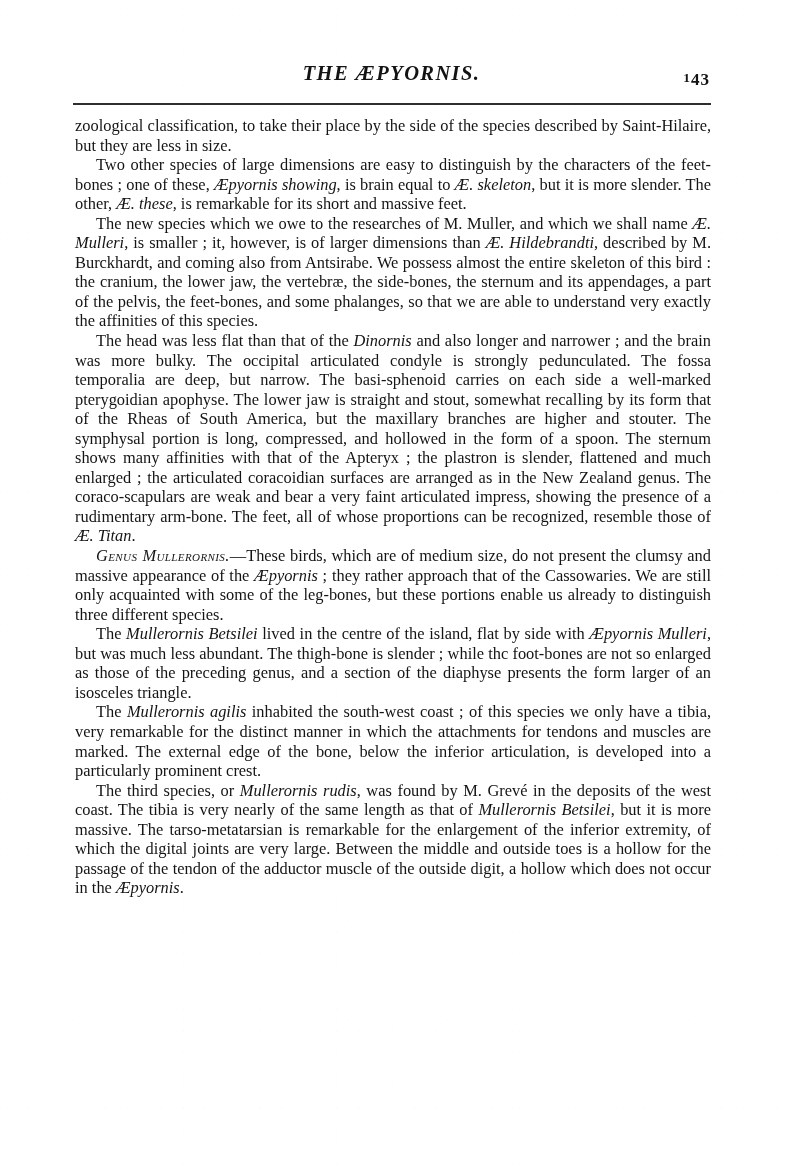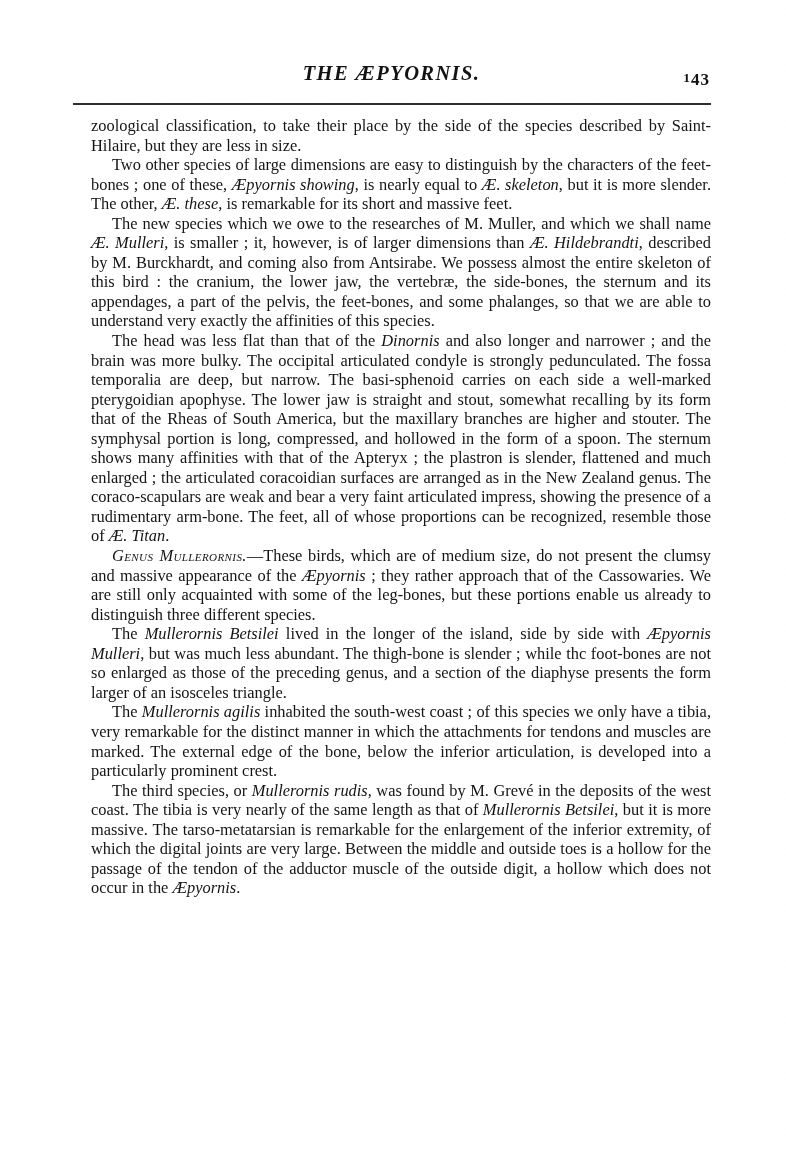--- a/index.html
+++ b/index.html
@@ -79,21 +79,21 @@
     hyphens: none;
   }
   .textblock p {
     margin: 0;
     text-indent: 0;
   }
   .textblock p.indent {
     text-indent: 21px;
   }
   
-  .textblock p { text-align-last: left; margin-left: 16px; }
+  .textblock p { text-align-last: left; }
 
   i, .it { font-style: italic; }
 
   .smallcaps {
     font-variant: small-caps;
     letter-spacing: 0.4px;
     font-style: italic;
   }
 
   
@@ -115,23 +115,23 @@
 
   <div class="running-head">
     <div class="head-title">THE ÆPYORNIS.</div>
     <div class="folio"><span class="hi">1</span><span>43</span></div>
   </div>
 
   <div class="head-rule"></div>
 
   <div class="textblock" id="textblock">
       <p><span>zoological classification, to take their place by the side of the species described by Saint-Hilaire, but they are less in size.</span></p>
-      <p class="indent"><span>Two other species of large dimensions are easy to distinguish by the characters of the feet-bones ; one of these, </span><i>Æpyornis showing</i><span>, is nearly equal to </span><i>Æ. skeleton</i><span>, but it is more slender.  The other, </span><i>Æ. these</i><span>, is remarkable for its short and massive feet.</span></p>
+      <p class="indent"><span>Two other species of large dimensions are easy to distinguish by the characters of the feet-bones ; one of these, </span><i>Æpyornis showing</i><span>, is brain equal to </span><i>Æ. skeleton</i><span>, but it is more slender.  The other, </span><i>Æ. these</i><span>, is remarkable for its short and massive feet.</span></p>
       <p class="indent"><span>The new species which we owe to the researches of M. Muller, and which we shall name </span><i>Æ. Mulleri</i><span>, is smaller ; it, however, is of larger dimensions than </span><i>Æ. Hildebrandti</i><span>, described by M. Burckhardt, and coming also from Antsirabe.  We possess almost the entire skeleton of this bird : the cranium, the lower jaw, the vertebræ, the side-bones, the sternum and its appendages, a part of the pelvis, the feet-bones, and some phalanges, so that we are able to understand very exactly the affinities of this species.</span></p>
       <p class="indent"><span>The head was less flat than that of the </span><i>Dinornis</i><span> and also longer and narrower ; and the brain was more bulky.  The occipital articulated condyle is strongly pedunculated.  The fossa temporalia are deep, but narrow.  The basi-sphenoid carries on each side a well-marked pterygoidian apophyse.  The lower jaw is straight and stout, somewhat recalling by its form that of the Rheas of South America, but the maxillary branches are higher and stouter. The symphysal portion is long, compressed, and hollowed in the form of a spoon.  The sternum shows many affinities with that of the Apteryx ; the plastron is slender, flattened and much enlarged ; the articulated coracoidian surfaces are arranged as in the New Zealand genus.  The coraco-scapulars are weak and bear a very faint articulated impress, showing the presence of a rudimentary arm-bone. The feet, all of whose proportions can be recognized, resemble those of </span><i>Æ. Titan</i><span>.</span></p>
       <p class="indent"><span class="smallcaps">Genus Mullerornis.</span><span>—These birds, which are of medium size, do not present the clumsy and massive appearance of the </span><i>Æpyornis</i><span> ; they rather approach that of the Cassowaries.  We are still only acquainted with some of the leg-bones, but these portions enable us already to distinguish three different species.</span></p>
-      <p class="indent"><span>The </span><i>Mullerornis Betsilei</i><span> lived in the longer of the island, side by side with </span><i>Æpyornis Mulleri</i><span>, but was much less abundant.  The thigh-bone is slender ; while thc foot-bones are not so enlarged as those of the preceding genus, and a section of the diaphyse presents the form larger of an isosceles triangle.</span></p>
+      <p class="indent"><span>The </span><i>Mullerornis Betsilei</i><span> lived in the centre of the island, flat by side with </span><i>Æpyornis Mulleri</i><span>, but was much less abundant.  The thigh-bone is slender ; while thc foot-bones are not so enlarged as those of the preceding genus, and a section of the diaphyse presents the form larger of an isosceles triangle.</span></p>
       <p class="indent"><span>The </span><i>Mullerornis agilis</i><span> inhabited the south-west coast ; of this species we only have a tibia, very remarkable for the distinct manner in which the attachments for tendons and muscles are marked. The external edge of the bone, below the inferior articulation, is developed into a particularly prominent crest.</span></p>
       <p class="indent"><span>The third species, or </span><i>Mullerornis rudis</i><span>, was found by M. Grevé in the deposits of the west coast.  The tibia is very nearly of the same length as that of </span><i>Mullerornis Betsilei</i><span>, but it is more massive. The tarso-metatarsian is remarkable for the enlargement of the inferior extremity, of which the digital joints are very large.  Between the middle and outside toes is a hollow for the passage of the tendon of the adductor muscle of the outside digit, a hollow which does not occur in the </span><i>Æpyornis</i><span>.</span></p>
     </div>
 
   <div class="grain"></div>
 </div>
 
 </body></html>

